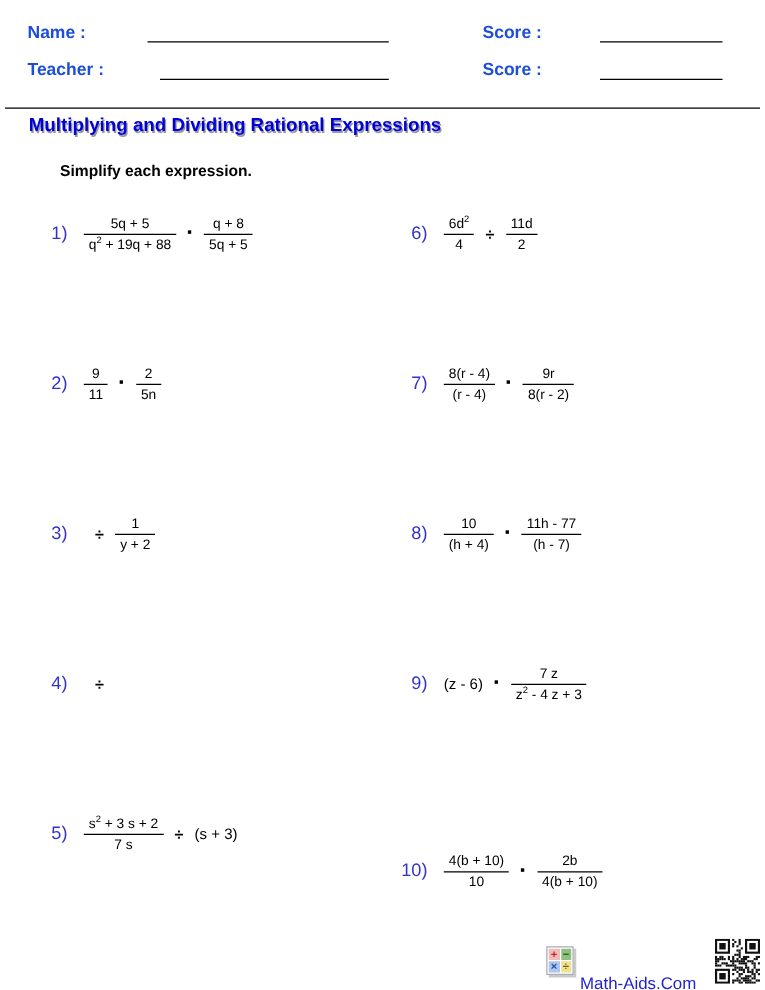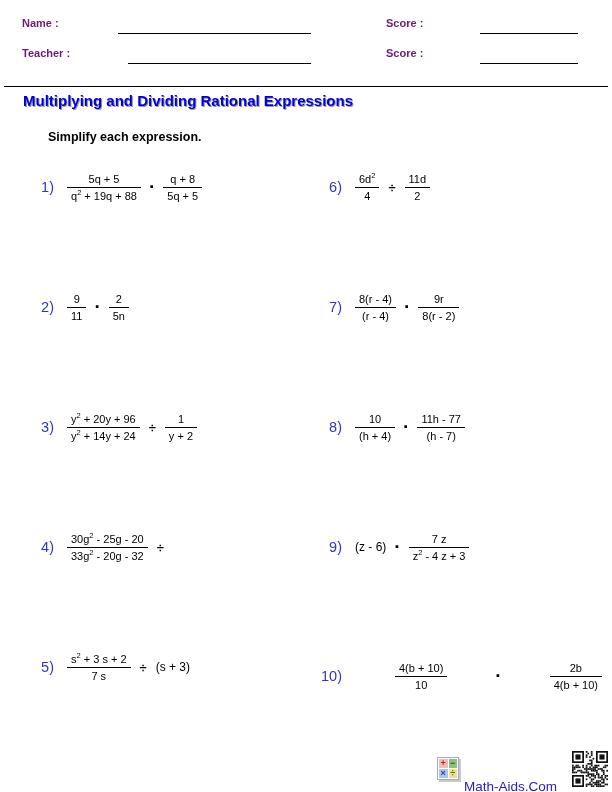--- a/index.html
+++ b/index.html
@@ -4,21 +4,21 @@
 <style>
   * { margin:0; padding:0; box-sizing:border-box; }
   html,body { width:612px; height:792px; }
   body {
     font-family:"Liberation Sans", sans-serif;
     background:#ffffff;
     position:relative;
     color:#000;
     overflow:hidden;
   }
-  .hdr-label { position:absolute; font-weight:bold; font-size:11px; color:#701a75; }
+  .hdr-label { position:absolute; font-weight:bold; font-size:14px; color:#1d4ed8; }
   .fill-line { position:absolute; height:1.4px; background:#000; }
   .divider   { position:absolute; left:4px; top:86px; width:604px; height:1px; background:#000; }
   .title {
     position:absolute; top:92px; left:12px; width:100%;
     text-align:left; font-weight:bold; font-size:15px;
     color:var(--title-color,#0000DD);
     text-shadow:1px 1px 0 var(--title-shadow,#999);
     margin-left:11px;
   }
   .instruction { position:absolute; left:48px; top:130px; font-weight:bold; font-size:12.5px; }
@@ -91,36 +91,28 @@
         <span class="den">11</span>
       </span>
       <span class="op mul">·</span>
       <span class="frac">
         <span class="num">2</span>
         <span class="den">5n</span>
       </span>
     </div>
     <div class="problem" style="left: 30px; top: 402px;">
       <span class="pnum">3)</span>
-      <span class="frac">
-        <span class="num">y<sup>2</sup> + 20y + 96</span>
-        <span class="den">y<sup>2</sup> + 14y + 24</span>
-      </span>
       <span class="op div">÷</span>
       <span class="frac">
         <span class="num">1</span>
         <span class="den">y + 2</span>
       </span>
     </div>
     <div class="problem" style="left: 30px; top: 522px;">
       <span class="pnum">4)</span>
-      <span class="frac">
-        <span class="num">30g<sup>2</sup> - 25g - 20</span>
-        <span class="den">33g<sup>2</sup> - 20g - 32</span>
-      </span>
       <span class="op div">÷</span>
     </div>
     <div class="problem" style="left: 30px; top: 642px;">
       <span class="pnum">5)</span>
       <span class="frac">
         <span class="num">s<sup>2</sup> + 3 s + 2</span>
         <span class="den">7 s</span>
       </span>
       <span class="op div">÷</span>
       <span class="expr">(s + 3)</span>
@@ -163,21 +155,21 @@
     </div>
     <div class="problem" style="left: 318px; top: 522px;">
       <span class="pnum">9)</span>
       <span class="expr">(z - 6)</span>
       <span class="op mul">·</span>
       <span class="frac">
         <span class="num">7 z</span>
         <span class="den">z<sup>2</sup> - 4 z + 3</span>
       </span>
     </div>
-    <div class="problem" style="left: 318px; top: 651px; gap: 40px;">
+    <div class="problem" style="left: 318px; top: 672px;">
       <span class="pnum">10)</span>
       <span class="frac">
         <span class="num">4(b + 10)</span>
         <span class="den">10</span>
       </span>
       <span class="op mul">·</span>
       <span class="frac">
         <span class="num">2b</span>
         <span class="den">4(b + 10)</span>
       </span>

